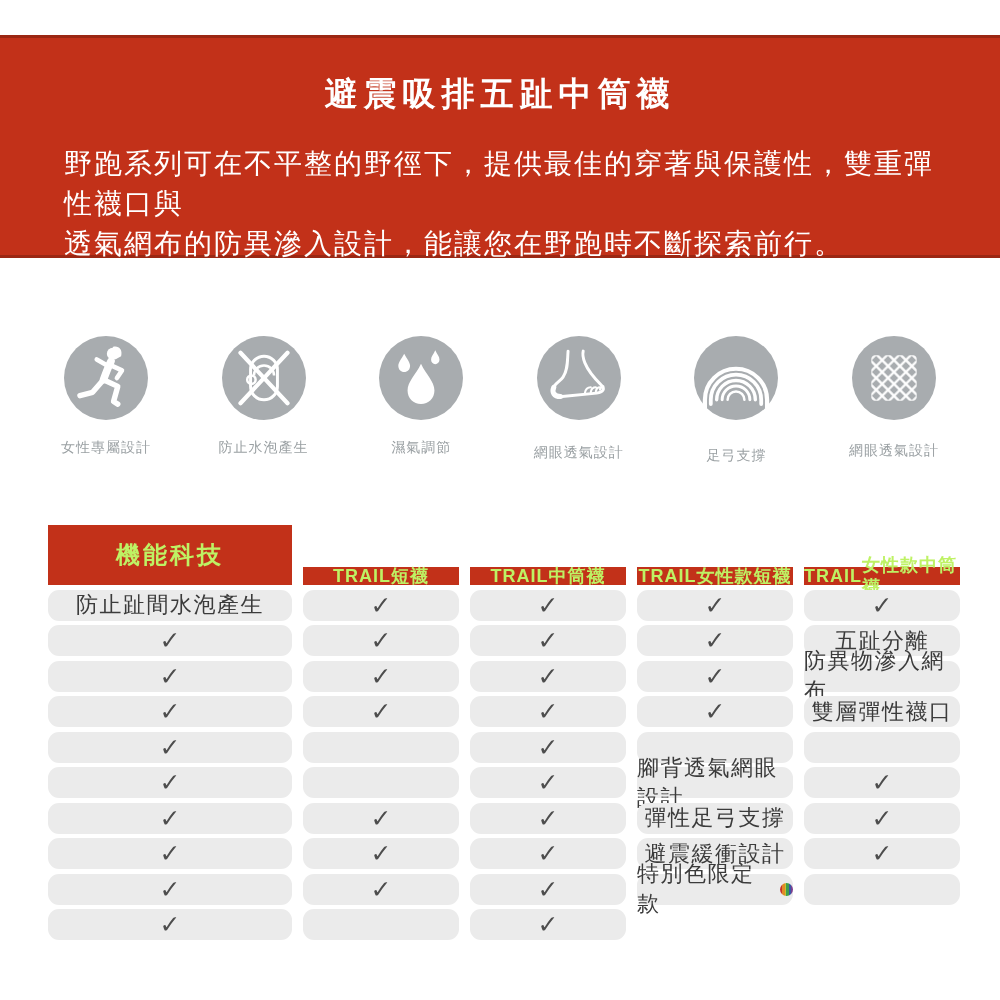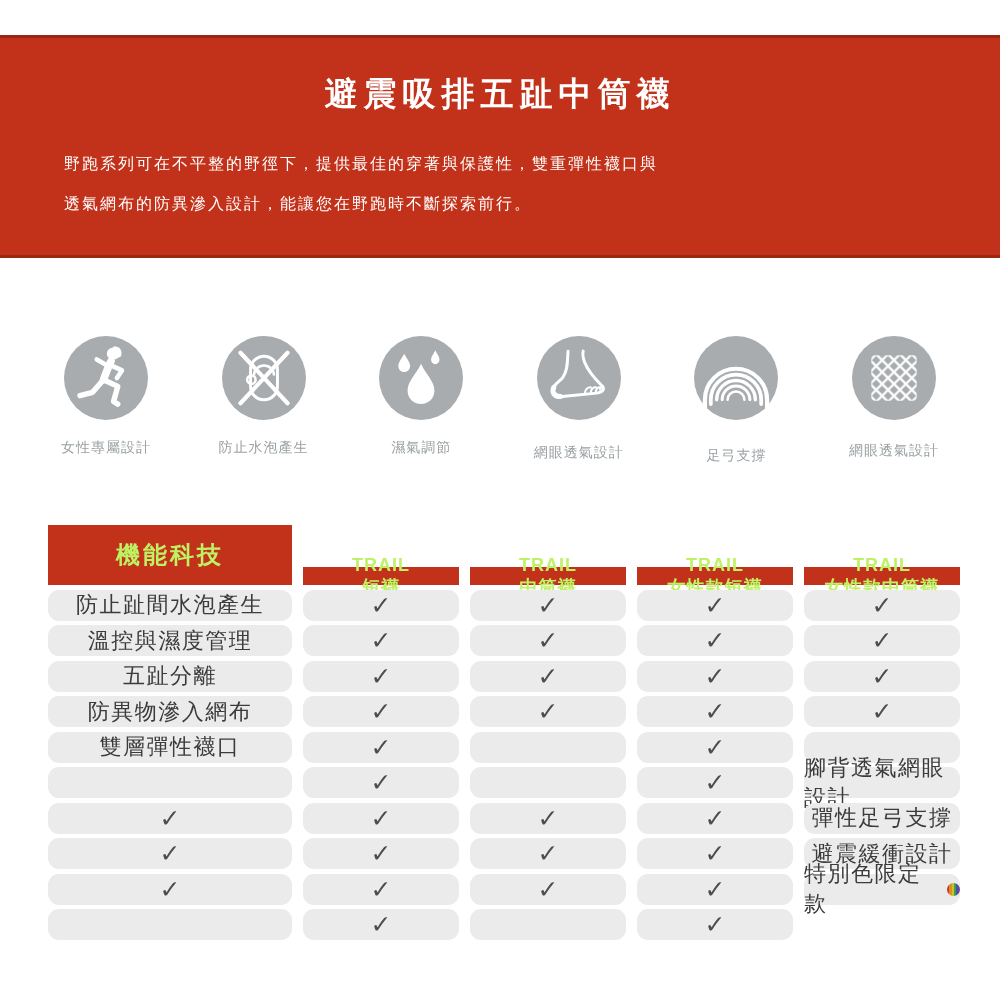--- a/index.html
+++ b/index.html
@@ -14,21 +14,21 @@
   .banner{
     position:absolute;top:35px;left:0;width:1000px;height:223px;
     background:var(--accent-red,#c23119);color:#fff;box-sizing:border-box;
     box-shadow:inset 0 3px 0 rgba(40,10,5,.25), inset 0 -3px 0 rgba(40,10,5,.25);
   }
   .banner h1{
     margin:37px 0 0;text-align:center;
     font-size:33px;font-weight:bold;letter-spacing:6px;
   }
   .banner .desc{
-    margin:27px 64px 0;font-size:16px;line-height:40px;letter-spacing:2px;
+    margin:27px 64px 0;font-size:28px;line-height:40px;letter-spacing:2px;
   }
   .banner .desc .line{display:block;}
 
   
   .features{
     position:absolute;top:336px;left:30px;width:940px;
     display:flex;justify-content:space-between;
   }
   .feature{width:152px;display:flex;flex-direction:column;align-items:center;}
   .feature svg{width:84px;height:84px;display:block;}
@@ -47,21 +47,21 @@
     grid-template-columns:244px 156px 156px 156px 156px;
     grid-template-rows:60px;
     grid-auto-rows:31px;
     column-gap:11px;row-gap:4.5px;
   }
   .hcell{
     background:var(--accent-red,#c23119);color:#bef264;
     display:flex;align-items:center;justify-content:center;
   }
   .hcell.corner{font-size:24px;font-weight:bold;letter-spacing:3px;}
-  .hcell.col{flex-direction:column;font-weight:bold;line-height:22px;margin-top:42px;}
+  .hcell.col{font-weight:bold;line-height:22px;margin-top:42px;}
   .hcell.col .brand{font-size:18px;letter-spacing:1px;}
   .hcell.col .type{font-size:18px;letter-spacing:1px;}
   .cell{
     background:var(--row-bg,#ebebeb);
     display:flex;align-items:center;justify-content:center;border-radius:11px;
   }
   .cell.label-cell{
     font-size:22px;letter-spacing:1.5px;color:var(--row-label-color,#3b3b3b);
   }
   .cell.check-cell{
@@ -193,23 +193,20 @@
       <span class="type">女性款中筒襪</span>
     </div>
 
   <div class="cell label-cell">
         <span>防止趾間水泡產生</span>
       </div>
       <div class="cell check-cell">✓</div>
       <div class="cell check-cell">✓</div>
       <div class="cell check-cell">✓</div>
       <div class="cell check-cell">✓</div>
-      <div class="cell label-cell">
-        <span>溫控與濕度管理</span>
-      </div>
       <div class="cell check-cell">✓</div>
       <div class="cell check-cell">✓</div>
       <div class="cell check-cell">✓</div>
       <div class="cell check-cell">✓</div>
       <div class="cell label-cell">
         <span>五趾分離</span>
       </div>
       <div class="cell check-cell">✓</div>
       <div class="cell check-cell">✓</div>
       <div class="cell check-cell">✓</div>

